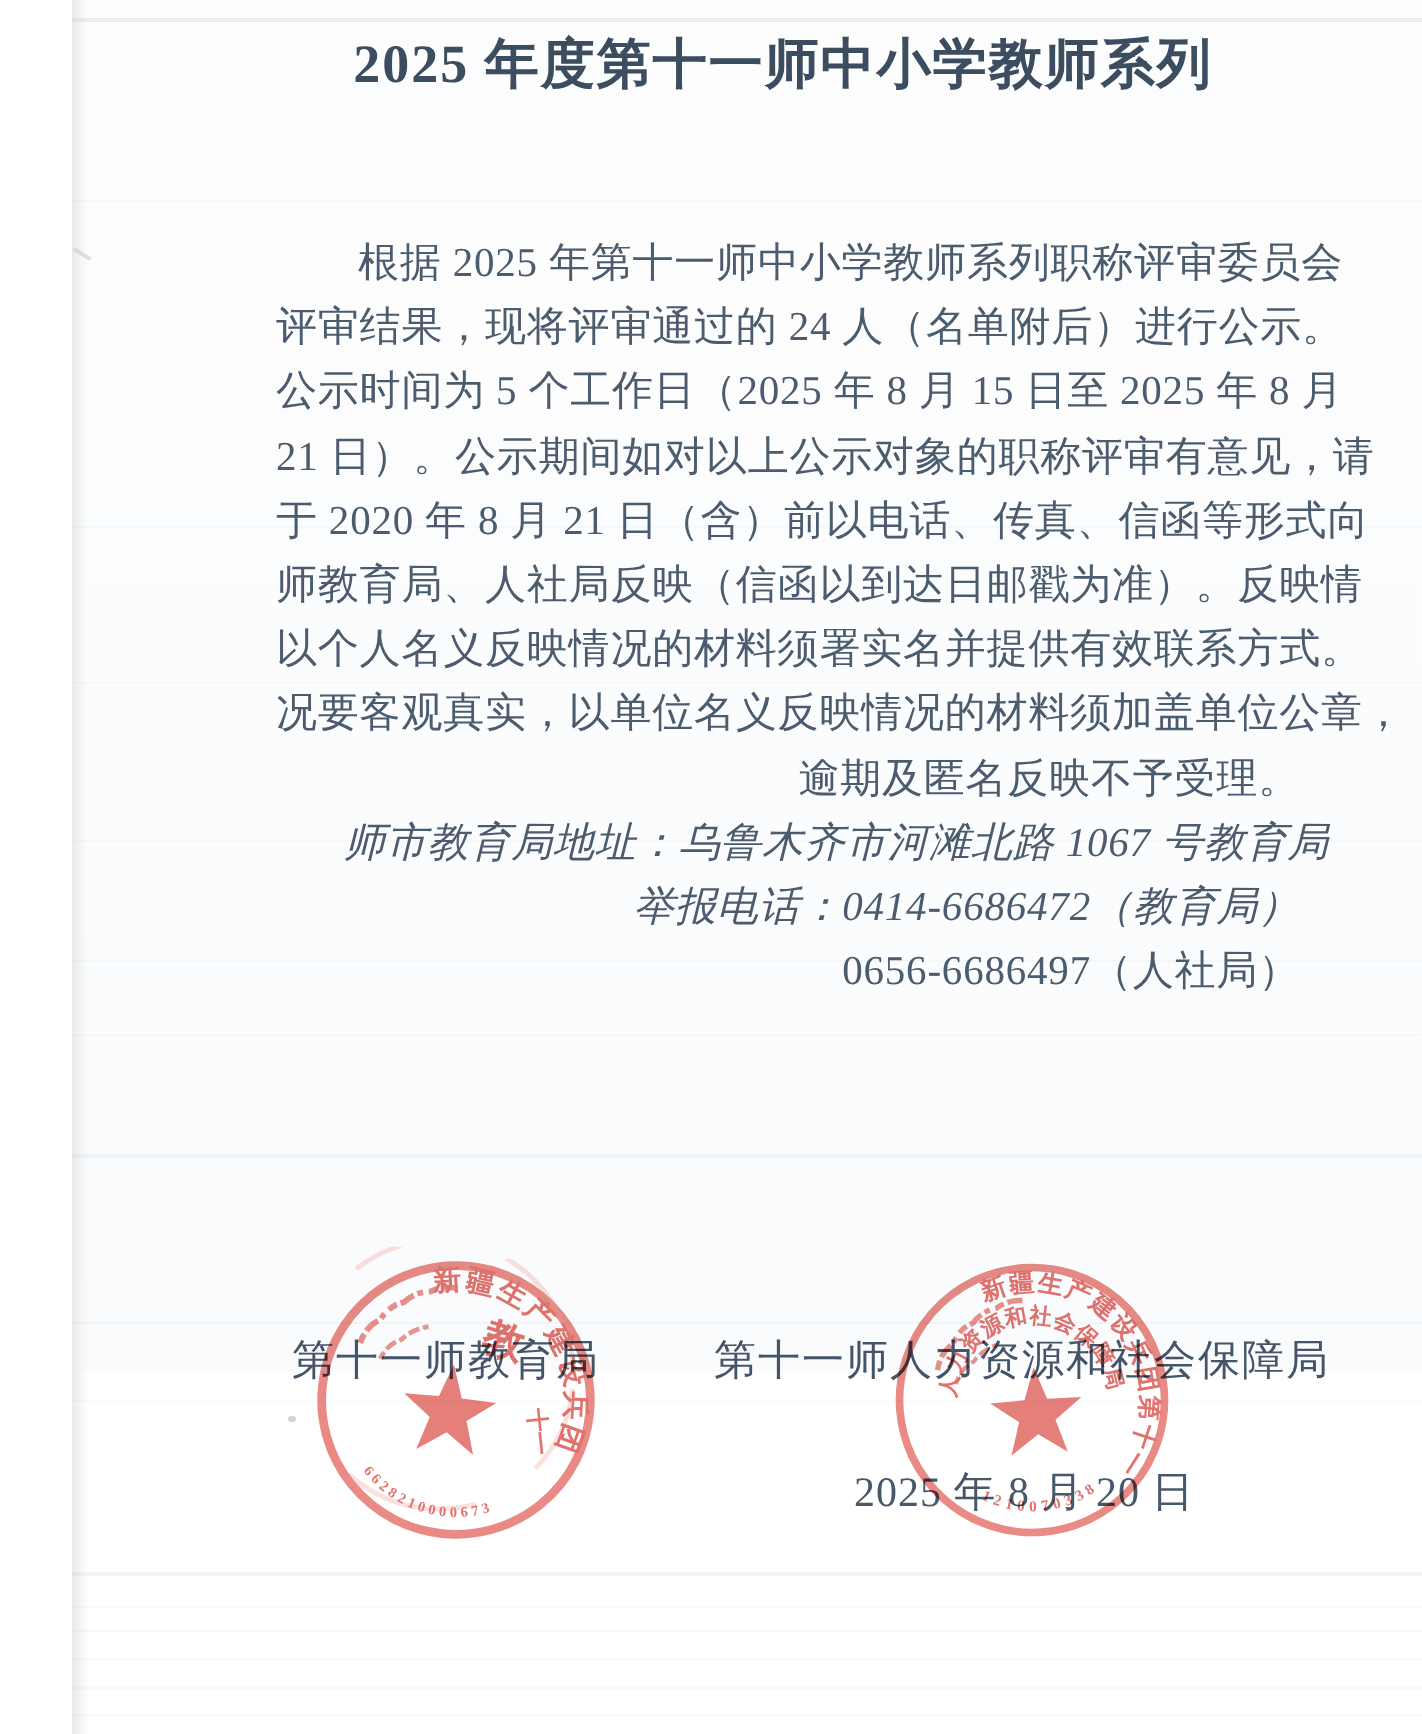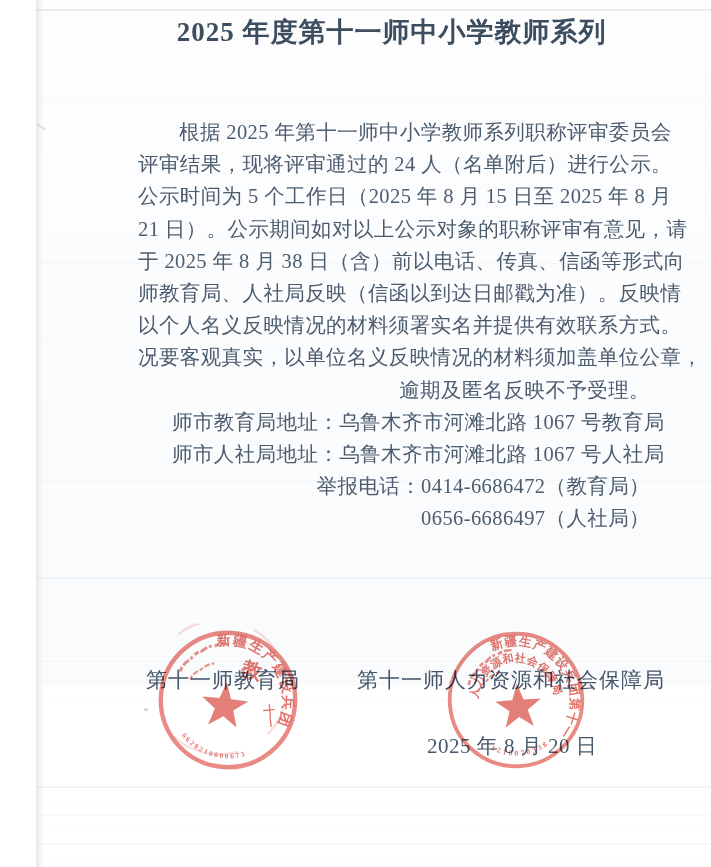--- a/index.html
+++ b/index.html
@@ -28,21 +28,21 @@
 
   
   .doc-body{
     position:absolute;top:116px;left:102px;width:512px;
     font-size:20.5px;line-height:32.2px;color:#4c5c6f;
     letter-spacing:.4px;
     text-align:right;
   }
   .doc-body .bline{white-space:nowrap;}
   .bline.first{text-indent:41px;}
-  .bline.contact{padding-left:34px;}
+  .bline.contact{padding-left:34px;font-style:italic;}
   .bline.contact2{padding-left:133px;}
 
   
   .sig{position:absolute;font-size:21px;line-height:30px;color:#44556a;white-space:nowrap;letter-spacing:1px;}
   .sig-left{left:110px;top:665px;}
   .sig-right{left:321px;top:665px;}
   .doc-date{position:absolute;left:391px;top:732px;font-size:21px;color:#47586b;white-space:nowrap;letter-spacing:.5px;}
 
   
   .seal{position:absolute;mix-blend-mode:multiply;opacity:.88;}
@@ -78,27 +78,26 @@
 
   <div class="doc-title">
     <div>2025 年度第十一师中小学教师系列</div>
   </div>
 
   <div class="doc-body">
     <div class="bline first">根据 2025 年第十一师中小学教师系列职称评审委员会</div>
     <div class="bline">评审结果，现将评审通过的 24 人（名单附后）进行公示。</div>
     <div class="bline">公示时间为 5 个工作日（2025 年 8 月 15 日至 2025 年 8 月</div>
     <div class="bline">21 日）。公示期间如对以上公示对象的职称评审有意见，请</div>
-    <div class="bline">于 2025 年 8 月 38 日（含）前以电话、传真、信函等形式向</div>
+    <div class="bline">于 2020 年 8 月 21 日（含）前以电话、传真、信函等形式向</div>
     <div class="bline">师教育局、人社局反映（信函以到达日邮戳为准）。反映情</div>
     <div class="bline">以个人名义反映情况的材料须署实名并提供有效联系方式。</div>
     <div class="bline">况要客观真实，以单位名义反映情况的材料须加盖单位公章，</div>
     <div class="bline">逾期及匿名反映不予受理。</div>
     <div class="bline contact">师市教育局地址：乌鲁木齐市河滩北路 1067 号教育局</div>
-    <div class="bline contact">师市人社局地址：乌鲁木齐市河滩北路 1067 号人社局</div>
     <div class="bline contact">举报电话：0414-6686472（教育局）</div>
     <div class="bline contact2">0656-6686497（人社局）</div>
   </div>
 
   <div class="sig sig-left">第十一师教育局</div>
   <div class="sig sig-right">第十一师人力资源和社会保障局</div>
   <div class="doc-date">2025 年 8 月 20 日</div>
 
   <div class="seal seal-left">
     <svg viewBox="0 0 150 150">

